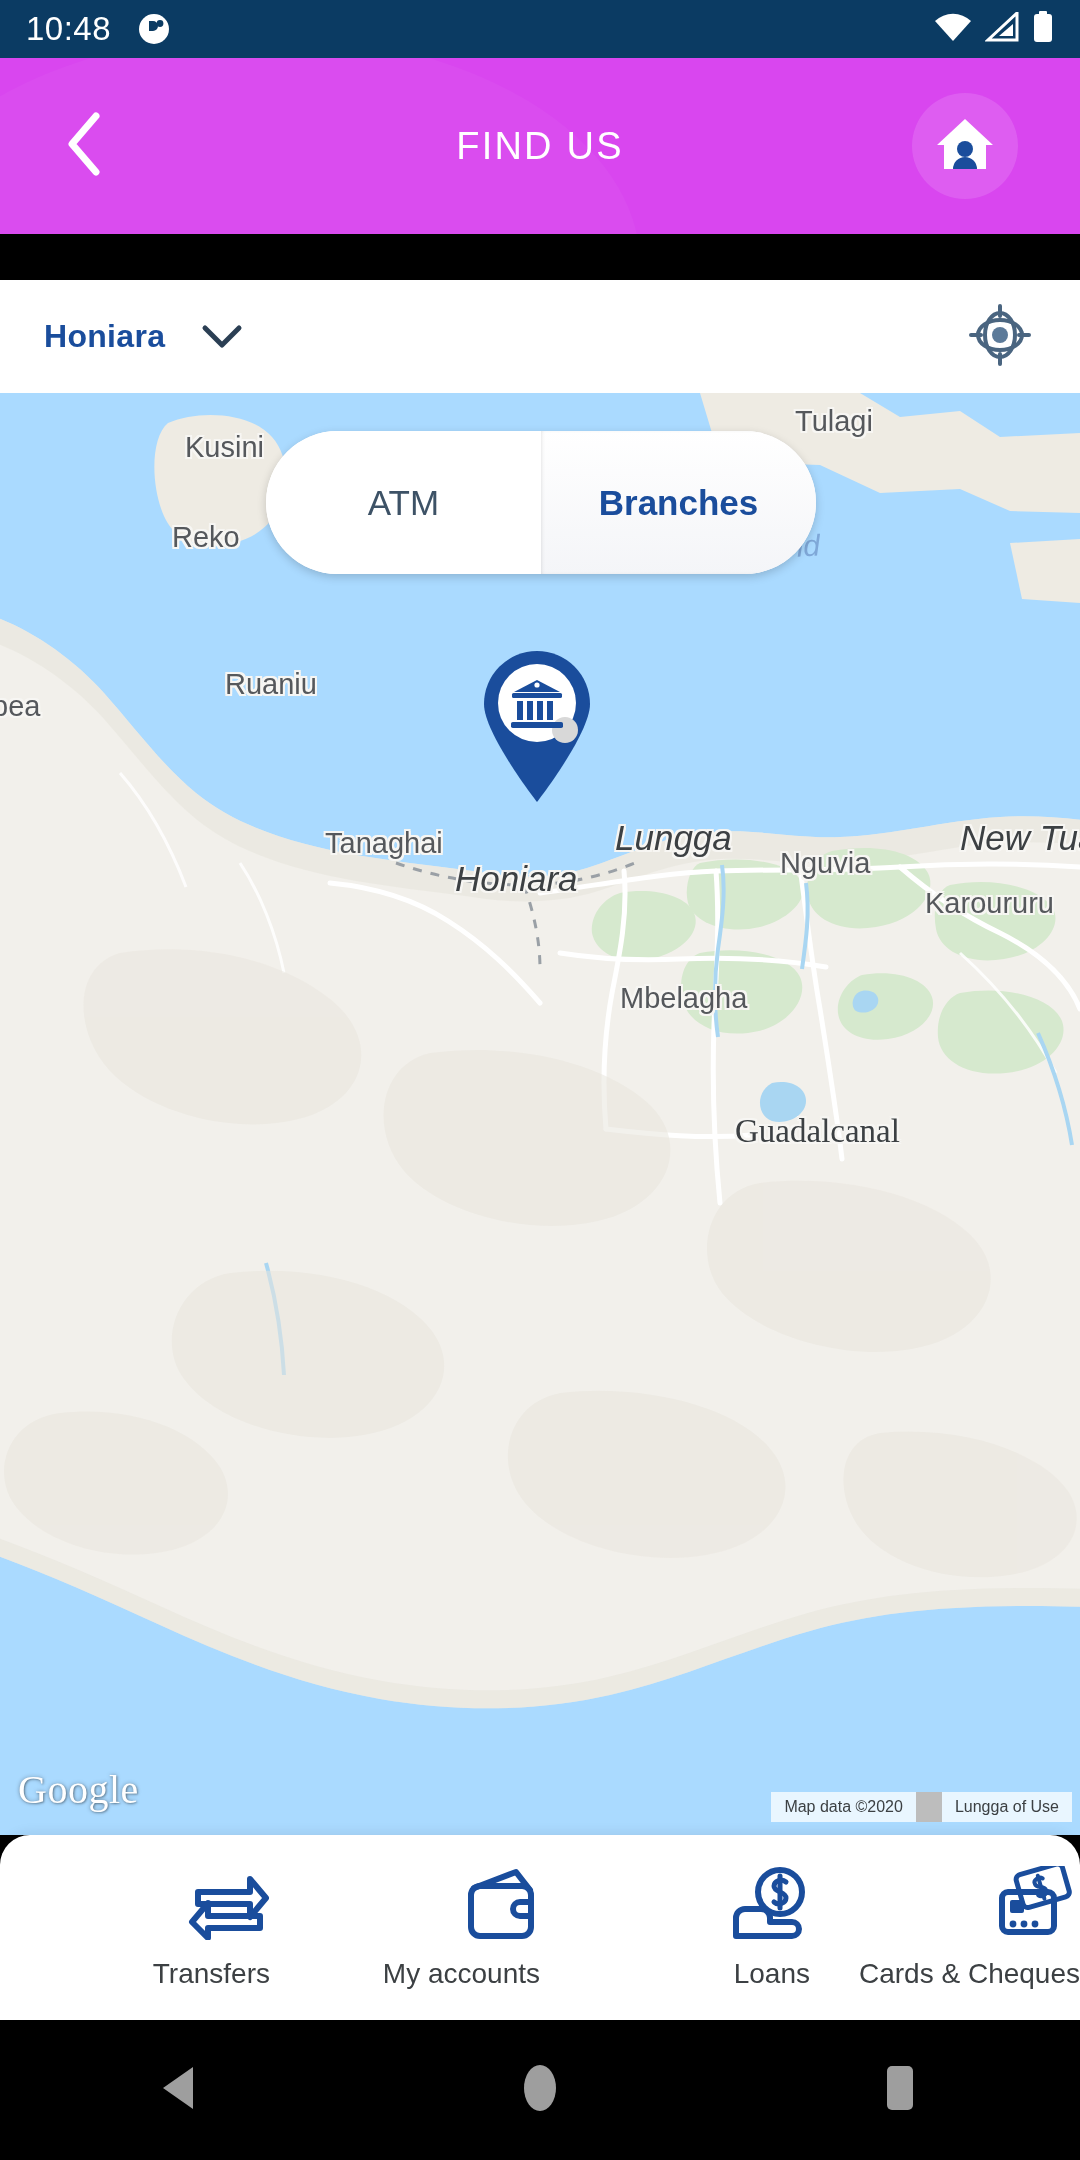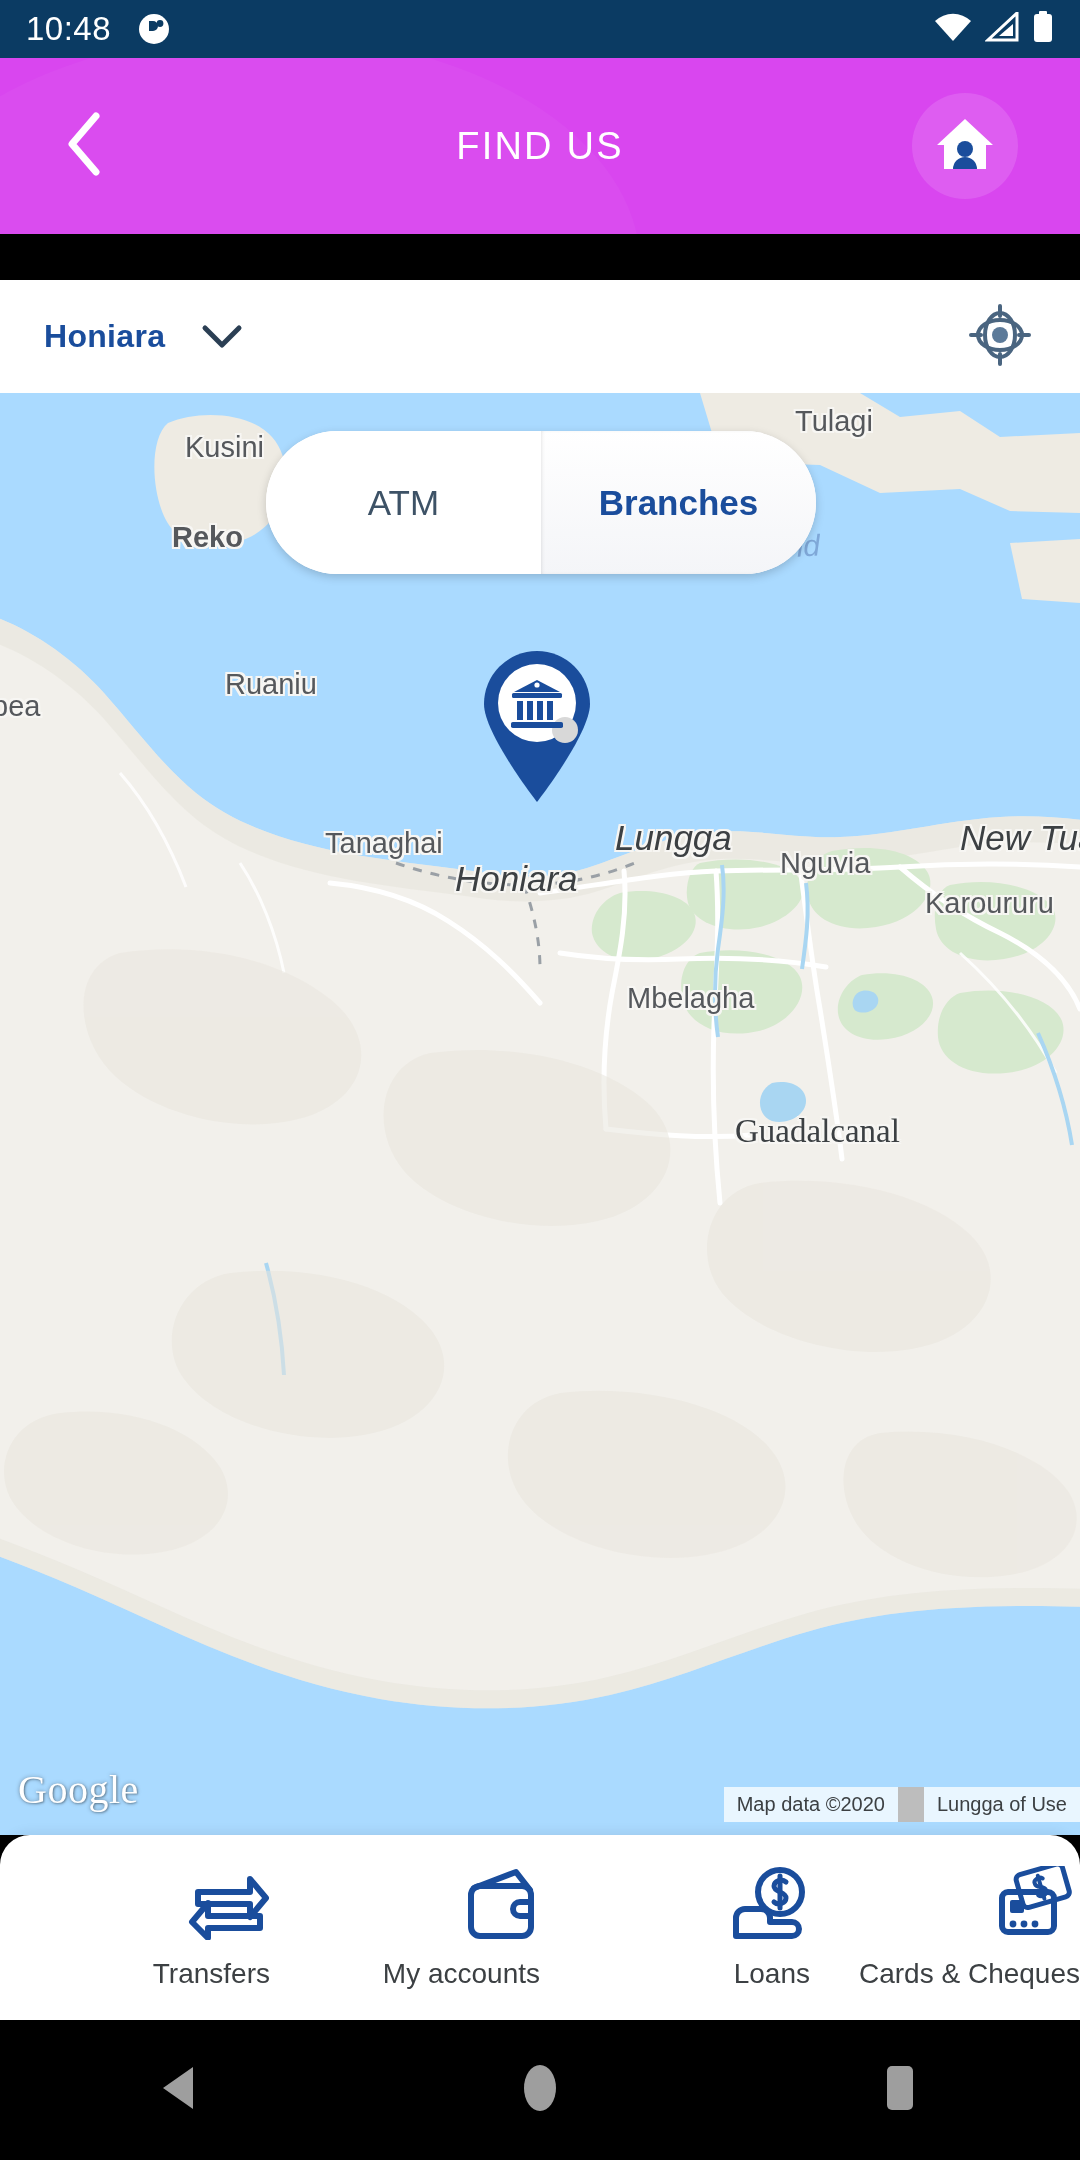--- a/index.html
+++ b/index.html
@@ -131,24 +131,24 @@
   }
 
   
   #google-watermark {
     position:absolute; left:18px; bottom:22px;
     color:#ffffff; font-size:40px; font-family:"Liberation Serif", serif;
     letter-spacing:.5px;
     text-shadow:0 0 4px rgba(0,0,0,.35), 1px 1px 2px rgba(0,0,0,.3);
   }
   #map-credits {
-    position:absolute; right:0; bottom:13px;
+    position:absolute; right:8px; bottom:13px;
     display:flex; align-items:stretch;
     background:rgba(255,255,255,0.74);
-    font-size:20px; color:#3C4043;justify-content:space-between;
+    font-size:16px; color:#3C4043;justify-content:space-between;
   }
   #map-credits > span { padding:6px 13px; }
   #credit-divider { width:1px; background:#bdbdbd; }
 
   
   #bottom-nav {
     position:absolute; top:1835px; left:0; width:1080px; height:185px;
     background:#ffffff;
     border-top-left-radius:30px; border-top-right-radius:30px;
     display:flex; align-items:center;
@@ -330,31 +330,31 @@
       <path d="M760 790 C850 780 940 806 976 848 C1010 888 984 944 912 956 C842 968 756 942 722 900 C692 862 708 798 760 790 Z"></path>
       <path d="M230 880 C320 870 400 896 432 938 C462 978 436 1030 364 1042 C294 1054 214 1028 184 986 C156 948 178 888 230 880 Z"></path>
       <path d="M560 1000 C650 990 740 1016 772 1058 C804 1098 778 1150 706 1162 C636 1174 552 1148 522 1106 C494 1068 508 1010 560 1000 Z"></path>
       <path d="M880 1040 C960 1032 1040 1058 1068 1098 C1090 1132 1070 1172 1010 1182 C944 1192 880 1168 856 1130 C834 1094 840 1046 880 1040 Z"></path>
       <path d="M60 1020 C130 1012 196 1036 220 1074 C242 1110 218 1152 156 1160 C96 1168 34 1144 12 1108 C-8 1074 10 1026 60 1020 Z"></path>
     </g>
   </svg>
 
   <div class="map-label" style="left:185px;  top:38px;">Kusini</div>
   <div class="map-label" style="left:795px;  top:12px;">Tulagi</div>
-  <div class="map-label" style="left:172px;  top:128px;font-weight:bold;">Reko</div>
+  <div class="map-label" style="left:172px;  top:128px;">Reko</div>
   <div class="map-label" style="left:-8px;   top:297px;">bea</div>
   <div class="map-label water" style="left:570px;  top:142px; transform:rotate(-3deg);">Iron Bottom Sound</div>
   <div class="map-label" style="left:225px;  top:275px;">Ruaniu</div>
   <div class="map-label" style="left:325px;  top:434px;">Tanaghai</div>
   <div class="map-label big" style="left:455px;  top:466px;">Honiara</div>
   <div class="map-label big" style="left:615px;  top:425px;">Lungga</div>
   <div class="map-label" style="left:780px;  top:454px;">Nguvia</div>
   <div class="map-label big" style="left:960px;  top:425px;">New Tua</div>
   <div class="map-label" style="left:925px;  top:494px;">Karoururu</div>
-  <div class="map-label" style="left:620px;  top:589px;margin-left:7px;">Mbelagha</div>
+  <div class="map-label" style="left:620px;  top:589px;">Mbelagha</div>
   <div class="map-label region" style="left:735px;  top:720px;">Guadalcanal</div>
 
   <div id="type-toggle">
     <div class="toggle-seg" id="toggle-atm">ATM</div>
     <div class="toggle-seg" id="toggle-branches">Branches</div>
   </div>
 
   <div id="branch-marker">
     <svg width="118" height="155" viewBox="0 0 118 155">
       <path d="M59 154 C59 154 112 86 112 56 A53 53 0 1 0 6 56 C6 86 59 154 59 154 Z" fill="#1A4D9C"></path>

